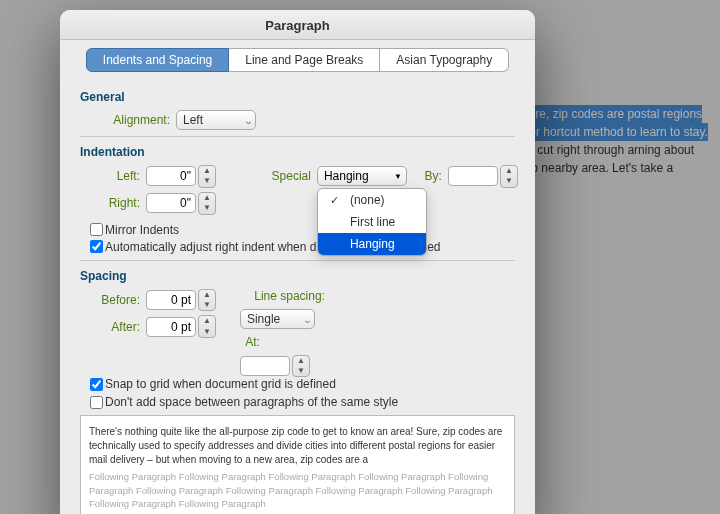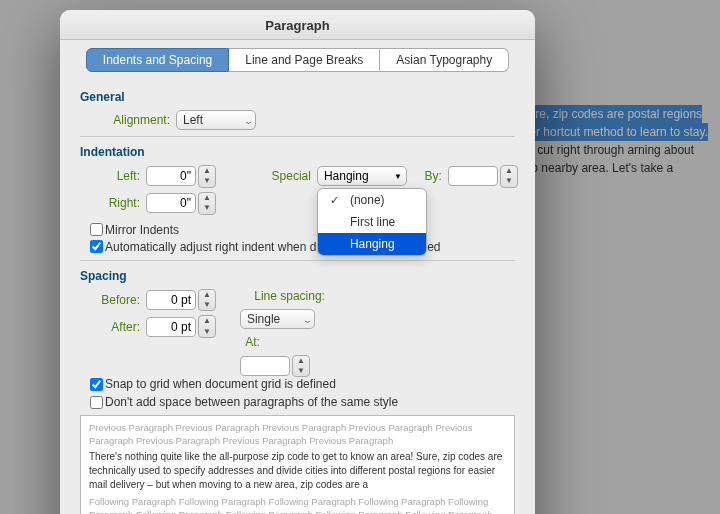--- a/index.html
+++ b/index.html
@@ -452,20 +452,19 @@
     <div class="checkbox-row">
       <input type="checkbox" checked="" style="">
       <span class="checkbox-label">Snap to grid when document grid is defined</span>
     </div>
     <div class="checkbox-row" style="margin-top:4px;">
       <input type="checkbox" style="">
       <span class="checkbox-label">Don't add space between paragraphs of the same style</span>
     </div>
 
     <div class="preview-box">
-      <div class="preview-previous">Previous Paragraph Previous Paragraph Previous Paragraph Previous Paragraph Previous Paragraph Previous Paragraph Previous Paragraph Previous Paragraph</div>
       <div class="preview-current">There's nothing quite like the all-purpose zip code to get to know an area! Sure, zip codes are technically used to specify addresses and divide cities into different postal regions for easier mail delivery – but when moving to a new area, zip codes are a</div>
       <div class="preview-following">Following Paragraph Following Paragraph Following Paragraph Following Paragraph Following Paragraph Following Paragraph Following Paragraph Following Paragraph Following Paragraph Following Paragraph Following Paragraph</div>
     </div>
 
   </div>
 
 </div>
 
 </body></html>

